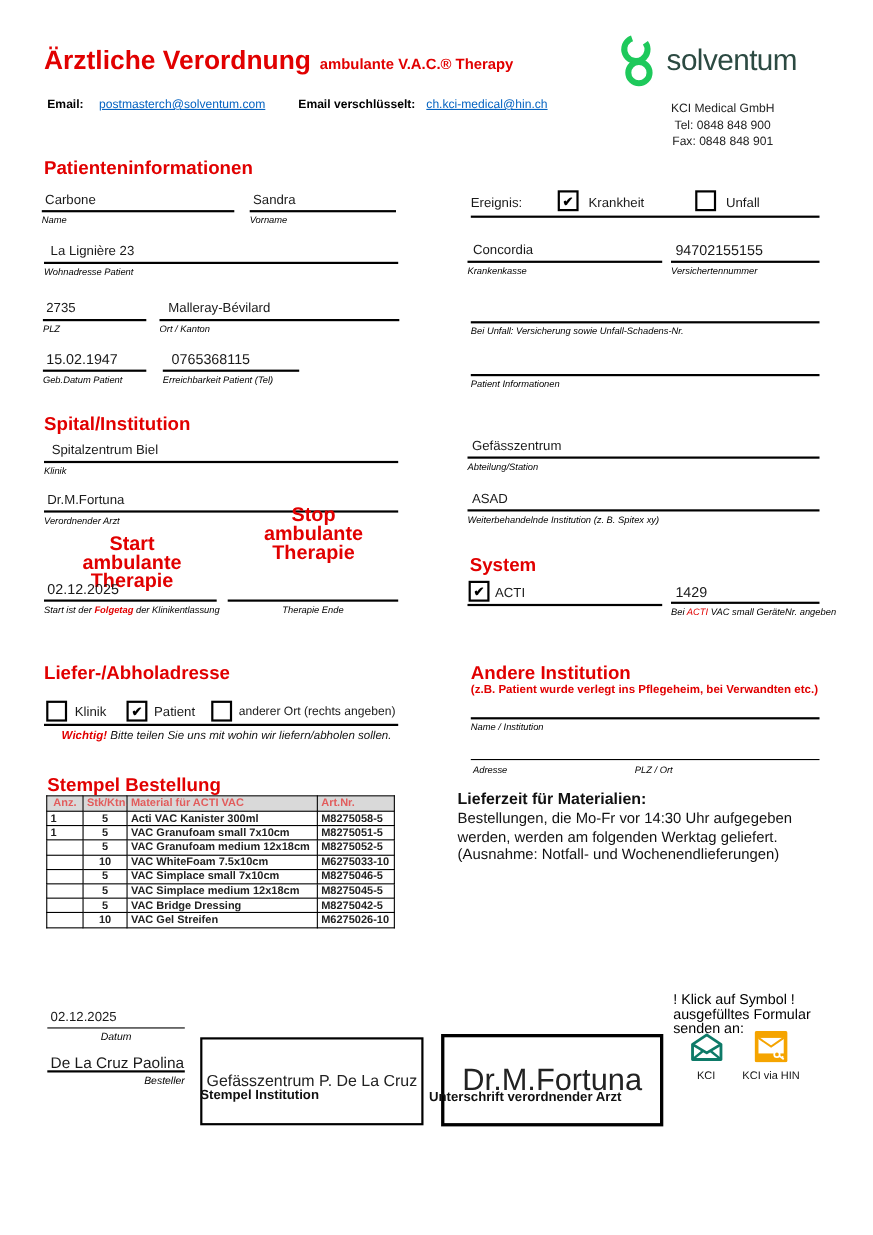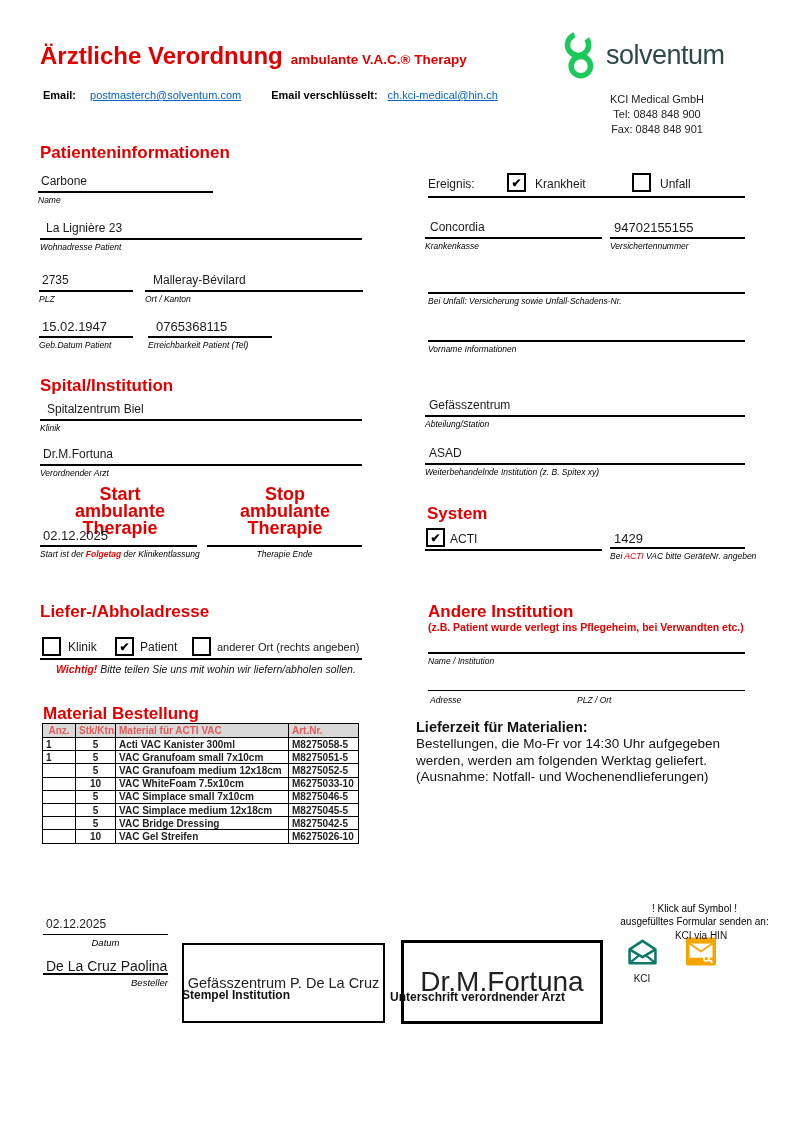--- a/index.html
+++ b/index.html
@@ -29,21 +29,21 @@
   .wordmark{font-size:27px;font-weight:500;color:var(--logo-dark);letter-spacing:-0.5px;}
   .company{font-size:11px;color:#222;line-height:15px;text-align:center;}
   table.mat{border-collapse:collapse;table-layout:fixed;width:316px;}
   table.mat th,table.mat td{border:1px solid #000;padding:0 3px;overflow:hidden;white-space:nowrap;}
   table.mat th{background:var(--table-header-bg);color:var(--table-header-red);
       font-size:10px;font-weight:bold;height:13px;text-align:left;}
   table.mat td{font-size:10px;font-weight:bold;color:#222;height:12.2px;}
   .ctr{text-align:center !important;}
   .boxframe{border:2.5px solid #000;display:flex;align-items:center;justify-content:center;margin-top:40px;}
   .boxlabel{font-size:12px;font-weight:bold;text-align:left;}
-  .note{font-size:10px;color:#000;text-align:center;line-height:13px;}
+  .note{font-size:13px;color:#000;line-height:13px;}
   .icon-label{font-size:10px;text-align:center;}
 </style>
 </head>
 <body>
 
 <div class="page">
 
   <div class="abs" style="left:40px;top:42px;display:flex;align-items:baseline;">
     <span class="title">Ärztliche Verordnung</span>
     <span class="subtitle">ambulante V.A.C.® Therapy</span>
@@ -72,20 +72,25 @@
     <div>Fax: 0848 848 901</div>
   </div>
 
   <div class="abs h-red" style="left:40px;top:143px;">Patienteninformationen</div>
 
   <div class="abs fld" style="left:38px;top:174px;width:175px;">
     <span class="vbox val">Carbone</span>
     <div class="ln"></div>
     <div class="lbl">Name</div>
   </div>
+  <div class="abs fld" style="left:227px;top:174px;width:133px;">
+    <span class="vbox val">Sandra</span>
+    <div class="ln"></div>
+    <div class="lbl">Vorname</div>
+  </div>
 
   <div class="abs fld" style="left:40px;top:221px;width:322px;">
     <span class="vbox val" style="padding-left:6px;">La Lignière 23</span>
     <div class="ln"></div>
     <div class="lbl">Wohnadresse Patient</div>
   </div>
 
   <div class="abs fld" style="left:39px;top:273px;width:94px;">
     <span class="vbox val">2735</span>
     <div class="ln"></div>
@@ -125,41 +130,41 @@
     <div class="ln thick"></div>
     <div class="lbl">Versichertennummer</div>
   </div>
 
   <div class="abs fld" style="left:428px;top:292px;width:317px;">
     <div class="ln"></div>
     <div class="lbl">Bei Unfall: Versicherung sowie Unfall-Schadens-Nr.</div>
   </div>
   <div class="abs fld" style="left:428px;top:340px;width:317px;">
     <div class="ln"></div>
-    <div class="lbl">Vorname Informationen</div>
+    <div class="lbl">Patient Informationen</div>
   </div>
 
   <div class="abs h-red" style="left:40px;top:376px;">Spital/Institution</div>
 
   <div class="abs fld" style="left:40px;top:402px;width:322px;">
     <span class="vbox val" style="padding-left:7px;">Spitalzentrum Biel</span>
     <div class="ln"></div>
     <div class="lbl">Klinik</div>
   </div>
   <div class="abs fld" style="left:40px;top:447px;width:322px;">
     <span class="vbox val">Dr.M.Fortuna</span>
     <div class="ln"></div>
     <div class="lbl">Verordnender Arzt</div>
   </div>
 
   <div class="abs h-red2" style="left:35px;top:486px;width:170px;">
     <div>Start</div>
     <div>ambulante Therapie</div>
   </div>
-  <div class="abs h-red2" style="left:200px;top:486px;width:170px;">
+  <div class="abs h-red2" style="left:200px;top:460px;width:170px;">
     <div>Stop</div>
     <div>ambulante Therapie</div>
   </div>
 
   <div class="abs fld" style="left:40px;top:528px;width:157px;">
     <span class="vbox val big">02.12.2025</span>
     <div class="ln"></div>
     <div class="lbl"><span>Start ist der </span><span class="red-word">Folgetag</span><span> der Klinikentlassung</span></div>
   </div>
   <div class="abs fld" style="left:207px;top:545px;width:155px;">
@@ -178,21 +183,21 @@
     <div class="lbl">Weiterbehandelnde Institution (z. B. Spitex xy)</div>
   </div>
 
   <div class="abs h-red" style="left:427px;top:504px;">System</div>
   <div class="abs cb checked" style="left:426px;top:528px;"></div>
   <div class="abs val" style="left:450px;top:532px;">ACTI</div>
   <div class="abs ln" style="left:425px;top:549px;width:177px;"></div>
   <div class="abs fld" style="left:610px;top:531px;width:135px;">
     <span class="vbox val big" style="padding-left:4px;height:16px;">1429</span>
     <div class="ln thick"></div>
-    <div class="lbl"><span>Bei </span><span class="red-word" style="font-weight:normal;">ACTI</span><span> VAC bitte GeräteNr. angeben</span></div>
+    <div class="lbl"><span>Bei </span><span class="red-word" style="font-weight:normal;">ACTI</span><span> VAC small GeräteNr. angeben</span></div>
   </div>
 
   <div class="abs h-red" style="left:40px;top:602px;">Liefer-/Abholadresse</div>
   <div class="abs cb" style="left:42px;top:637px;"></div>
   <div class="abs val" style="left:68px;top:640px;">Klinik</div>
   <div class="abs cb checked" style="left:115px;top:637px;"></div>
   <div class="abs val" style="left:140px;top:640px;">Patient</div>
   <div class="abs cb" style="left:192px;top:637px;"></div>
   <div class="abs val" style="left:217px;top:641px;font-size:11px;">anderer Ort  (rechts angeben)</div>
   <div class="abs ln thick" style="left:40px;top:658px;width:322px;"></div>
@@ -203,21 +208,21 @@
   <div class="abs h-red" style="left:428px;top:602px;">Andere Institution</div>
   <div class="abs" style="left:428px;top:621px;font-size:10.5px;font-weight:600;color:var(--accent-red);">(z.B. Patient wurde verlegt ins Pflegeheim, bei Verwandten etc.)</div>
   <div class="abs fld" style="left:428px;top:652px;width:317px;">
     <div class="ln thick"></div>
     <div class="lbl">Name / Institution</div>
   </div>
   <div class="abs ln" style="left:428px;top:690px;width:317px;border-top-width:1.5px;"></div>
   <div class="abs lbl" style="left:430px;top:693px;">Adresse</div>
   <div class="abs lbl" style="left:577px;top:693px;">PLZ / Ort</div>
 
-  <div class="abs h-red" style="left:43px;top:704px;">Material Bestellung</div>
+  <div class="abs h-red" style="left:43px;top:704px;">Stempel Bestellung</div>
   <table class="mat abs" style="left:42px;top:723px;">
     <colgroup>
         <col style="width:33px;">
         <col style="width:40px;">
         <col style="width:173px;">
         <col style="width:70px;">
       </colgroup>
     <tbody>
         <tr>
       <th class="ctr">Anz.</th>
@@ -320,15 +325,15 @@
 
   <div class="abs" style="left:686px;top:937px;">
     <svg width="30" height="29" viewBox="0 0 34 32" fill="none">
       <rect x="0" y="0" width="34" height="32" rx="2" fill="var(--hin-orange)"></rect>
       <rect x="4" y="7" width="26" height="16" fill="#fff"></rect>
       <path d="M4 7 L17 16 L30 7" stroke="var(--hin-orange)" stroke-width="2" fill="none"></path>
       <circle cx="23" cy="24" r="2.8" stroke="#fff" stroke-width="1.8" fill="var(--hin-orange)"></circle>
       <path d="M25.5 25.5 L30 29 M28 27.5 L29.5 26" stroke="#fff" stroke-width="1.8"></path>
     </svg>
   </div>
-  <div class="abs icon-label" style="left:666px;top:930px;width:70px;">KCI via HIN</div>
+  <div class="abs icon-label" style="left:666px;top:973px;width:70px;">KCI via HIN</div>
 
 </div>
 
 </body></html>

